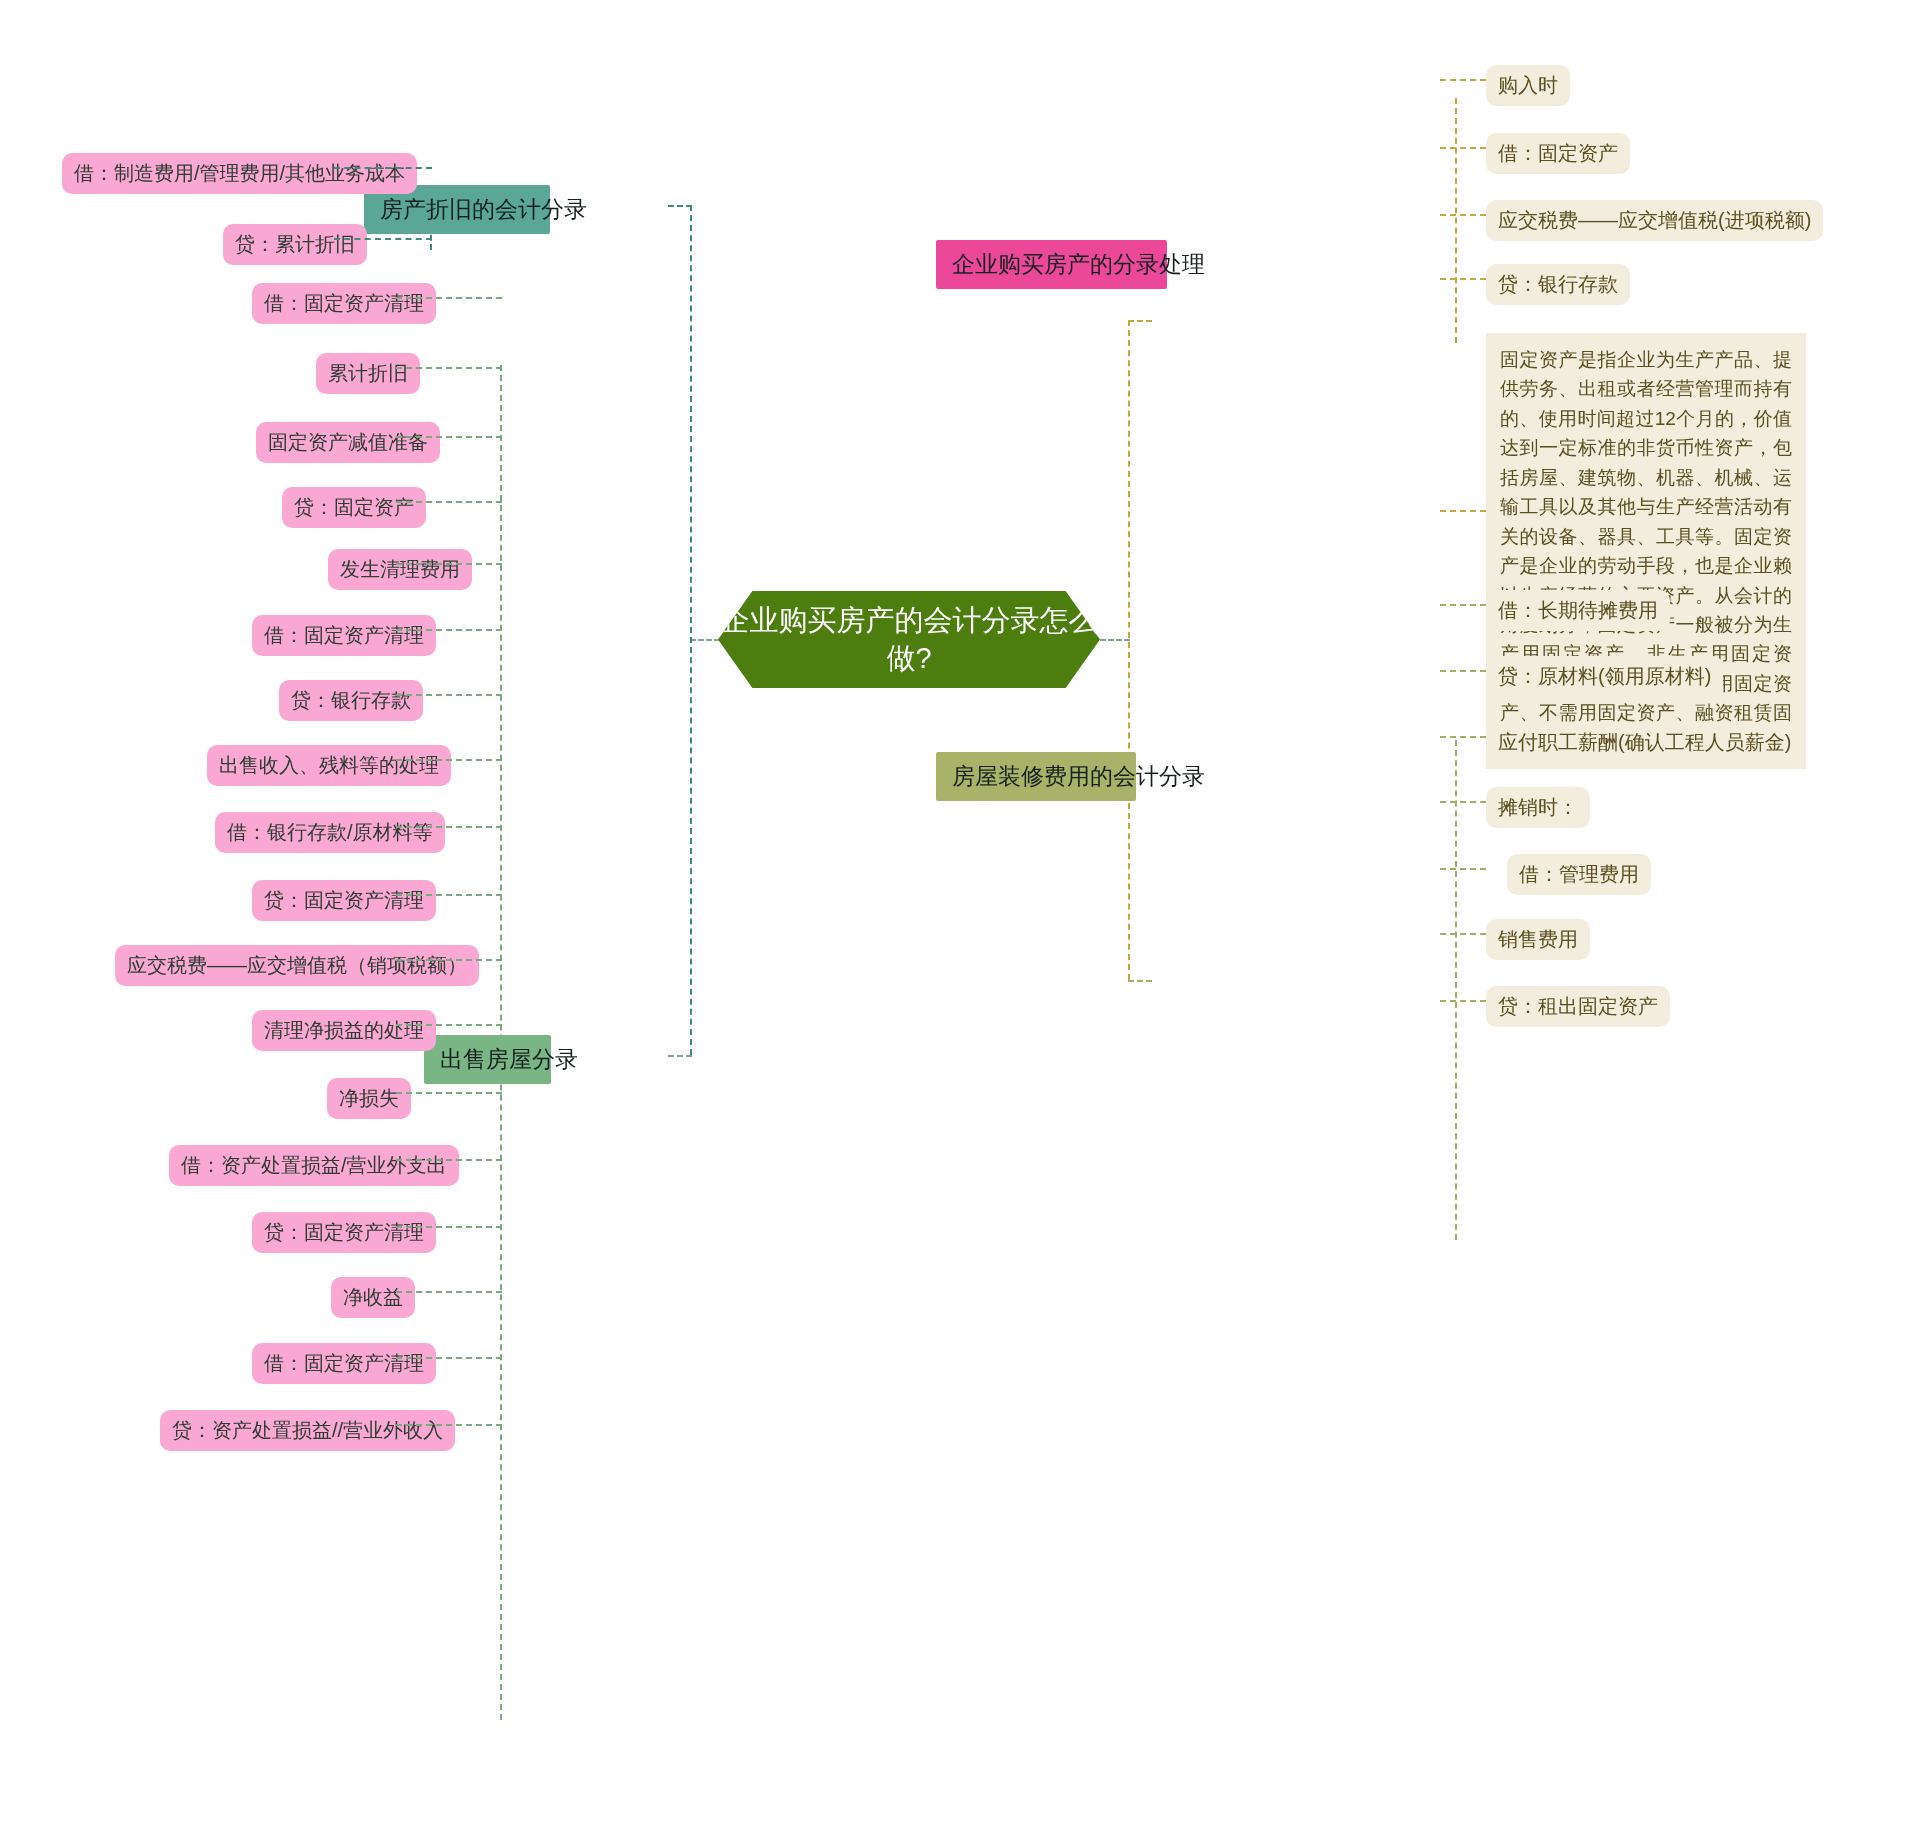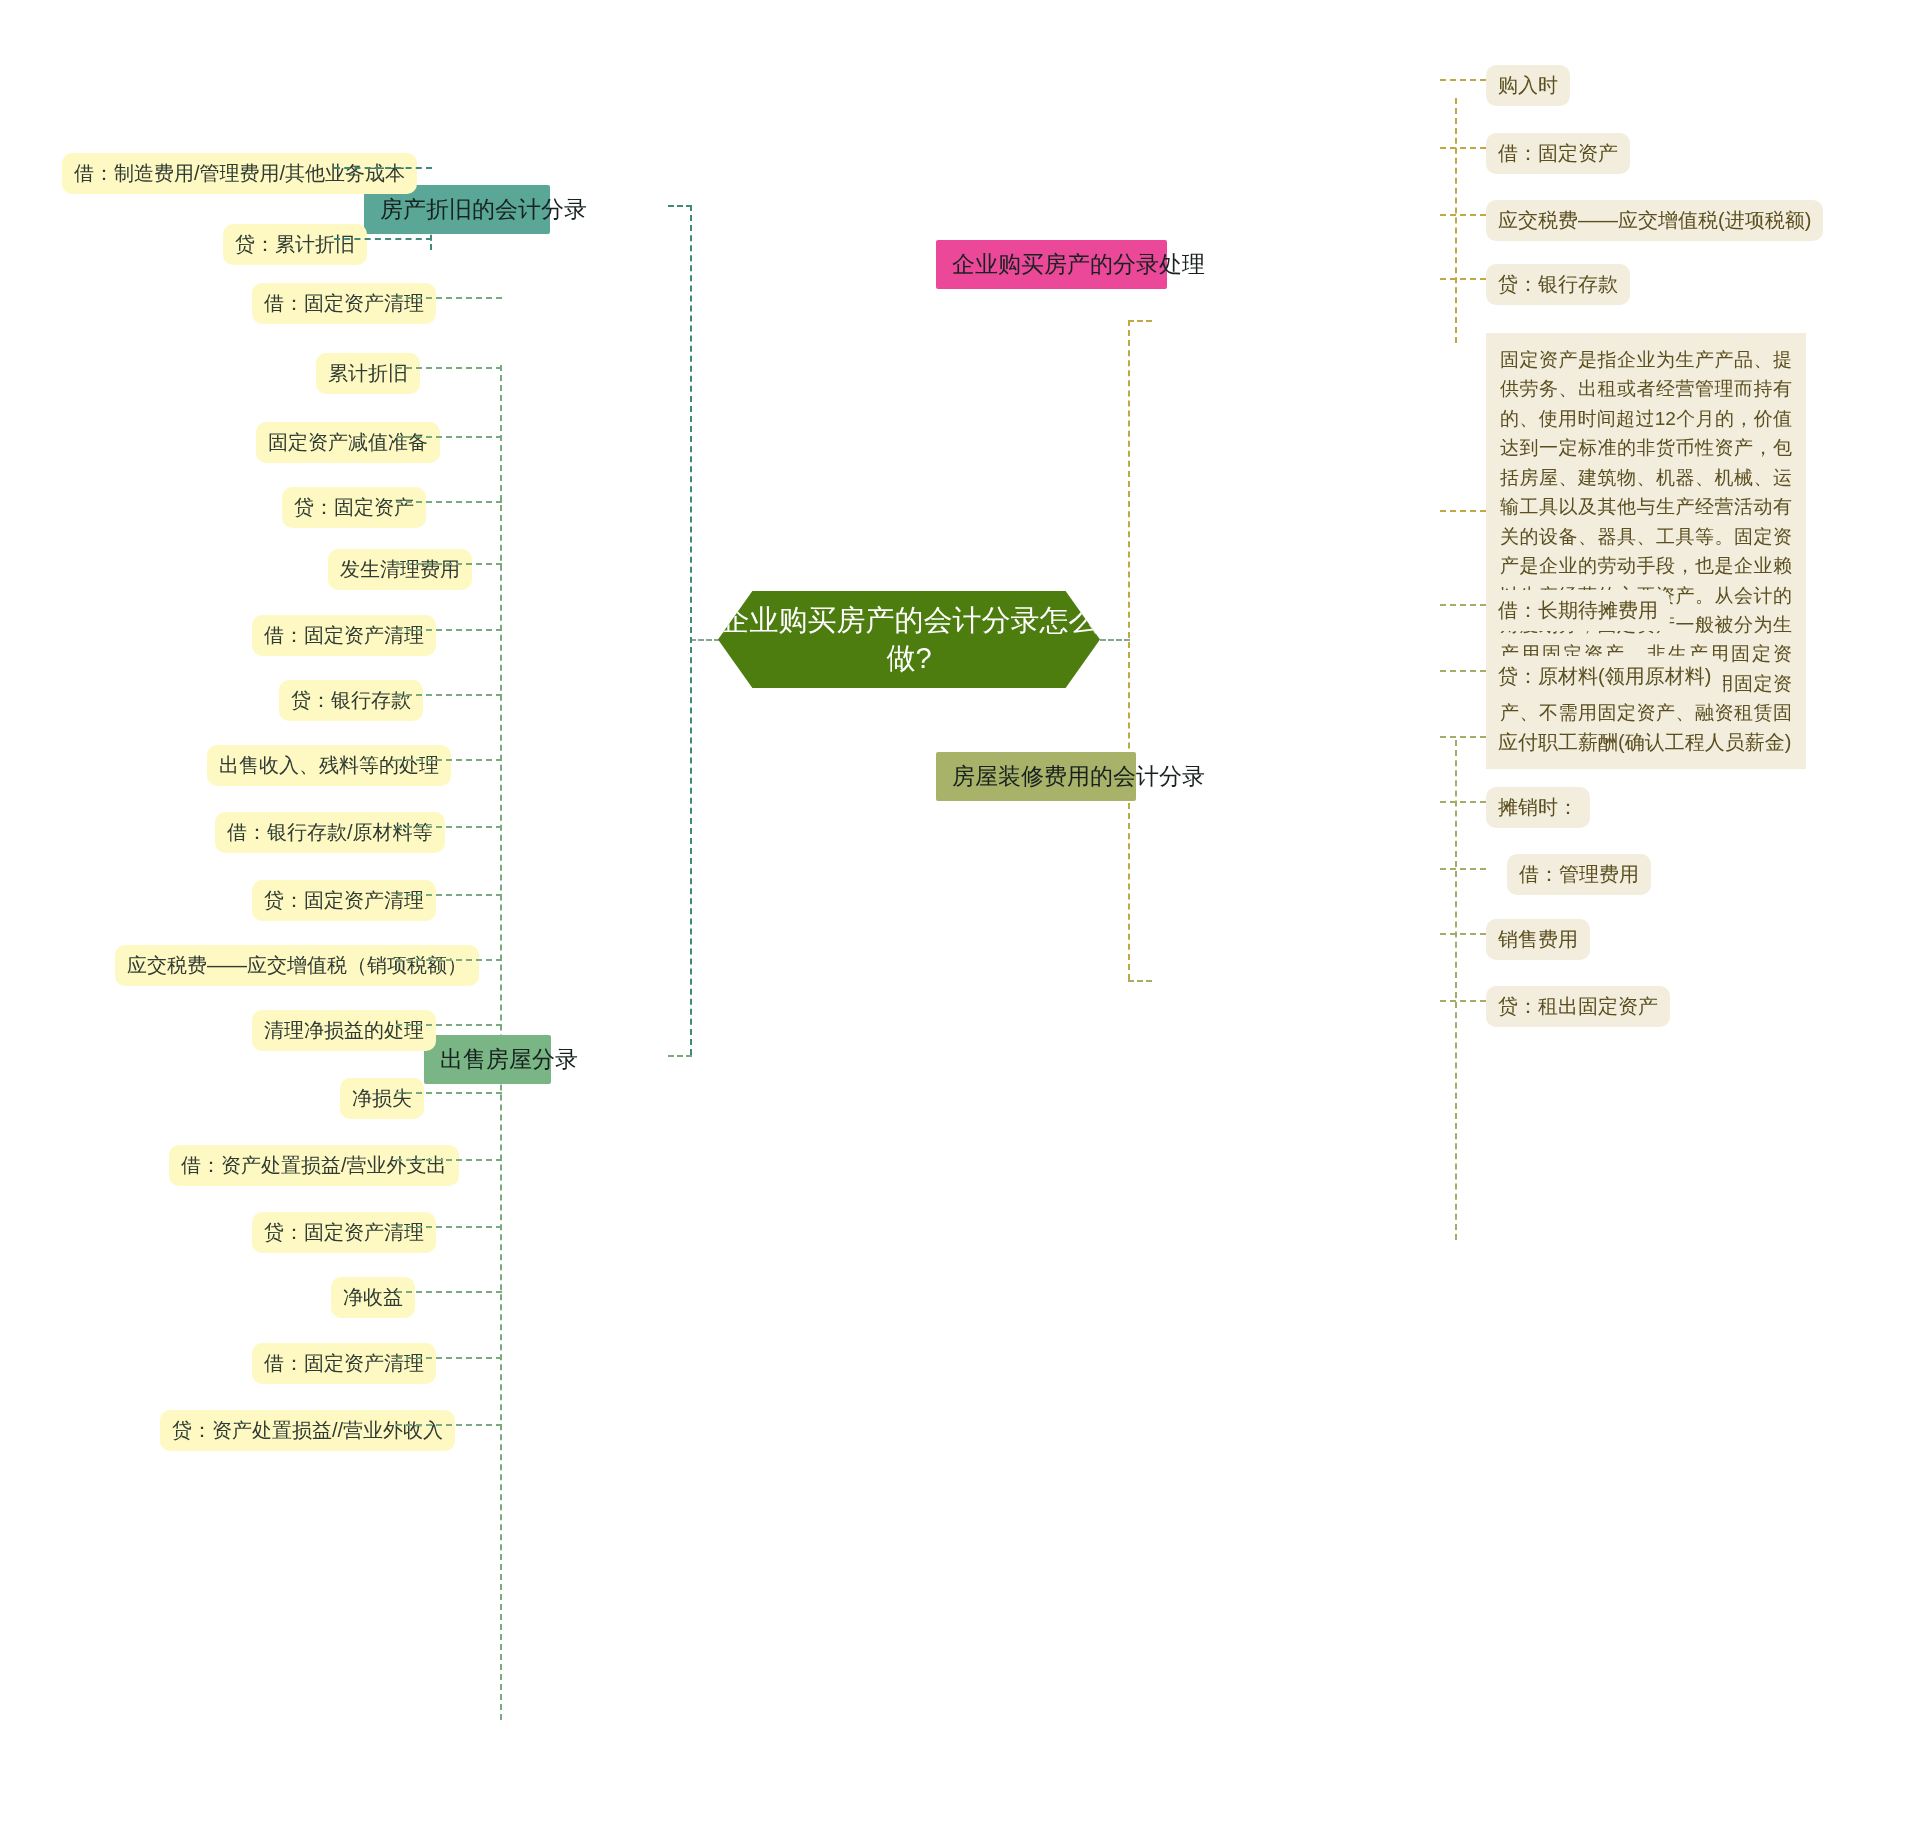--- a/index.html
+++ b/index.html
@@ -23,21 +23,21 @@
     white-space: nowrap;
     line-height: 1.25;
   }
   
   .leaf {
     font-size: 20px;
     padding: 8px 12px;
     border-radius: 10px;
   }
   .leaf.green {
-    background: #fef9c3;
+    background: #f9a8d4;
     color: #2f3b33;
   }
   .leaf.cream {
     background: #f2eddd;
     color: #5b4f20;
   }
   
   .branch {
     font-size: 23px;
     padding: 10px 16px;
@@ -205,21 +205,21 @@
   <div class="node leaf green" style="left:115px; top:945px;">
     <span>应交税费——应交增值税（销项税额）</span>
   </div>
   <div class="hline c-green" style="left:396px; top:959px; width:106px;"></div>
 
   <div class="node leaf green" style="left:252px; top:1010px;">
     <span>清理净损益的处理</span>
   </div>
   <div class="hline c-green" style="left:396px; top:1024px; width:106px;"></div>
 
-  <div class="node leaf green" style="left:340px; top:1078px;">
+  <div class="node leaf green" style="left:327px; top:1078px;">
     <span>净损失</span>
   </div>
   <div class="hline c-green" style="left:396px; top:1092px; width:106px;"></div>
 
   <div class="node leaf green" style="left:169px; top:1145px;">
     <span>借：资产处置损益/营业外支出</span>
   </div>
   <div class="hline c-green" style="left:396px; top:1159px; width:106px;"></div>
 
   <div class="node leaf green" style="left:252px; top:1212px;">

